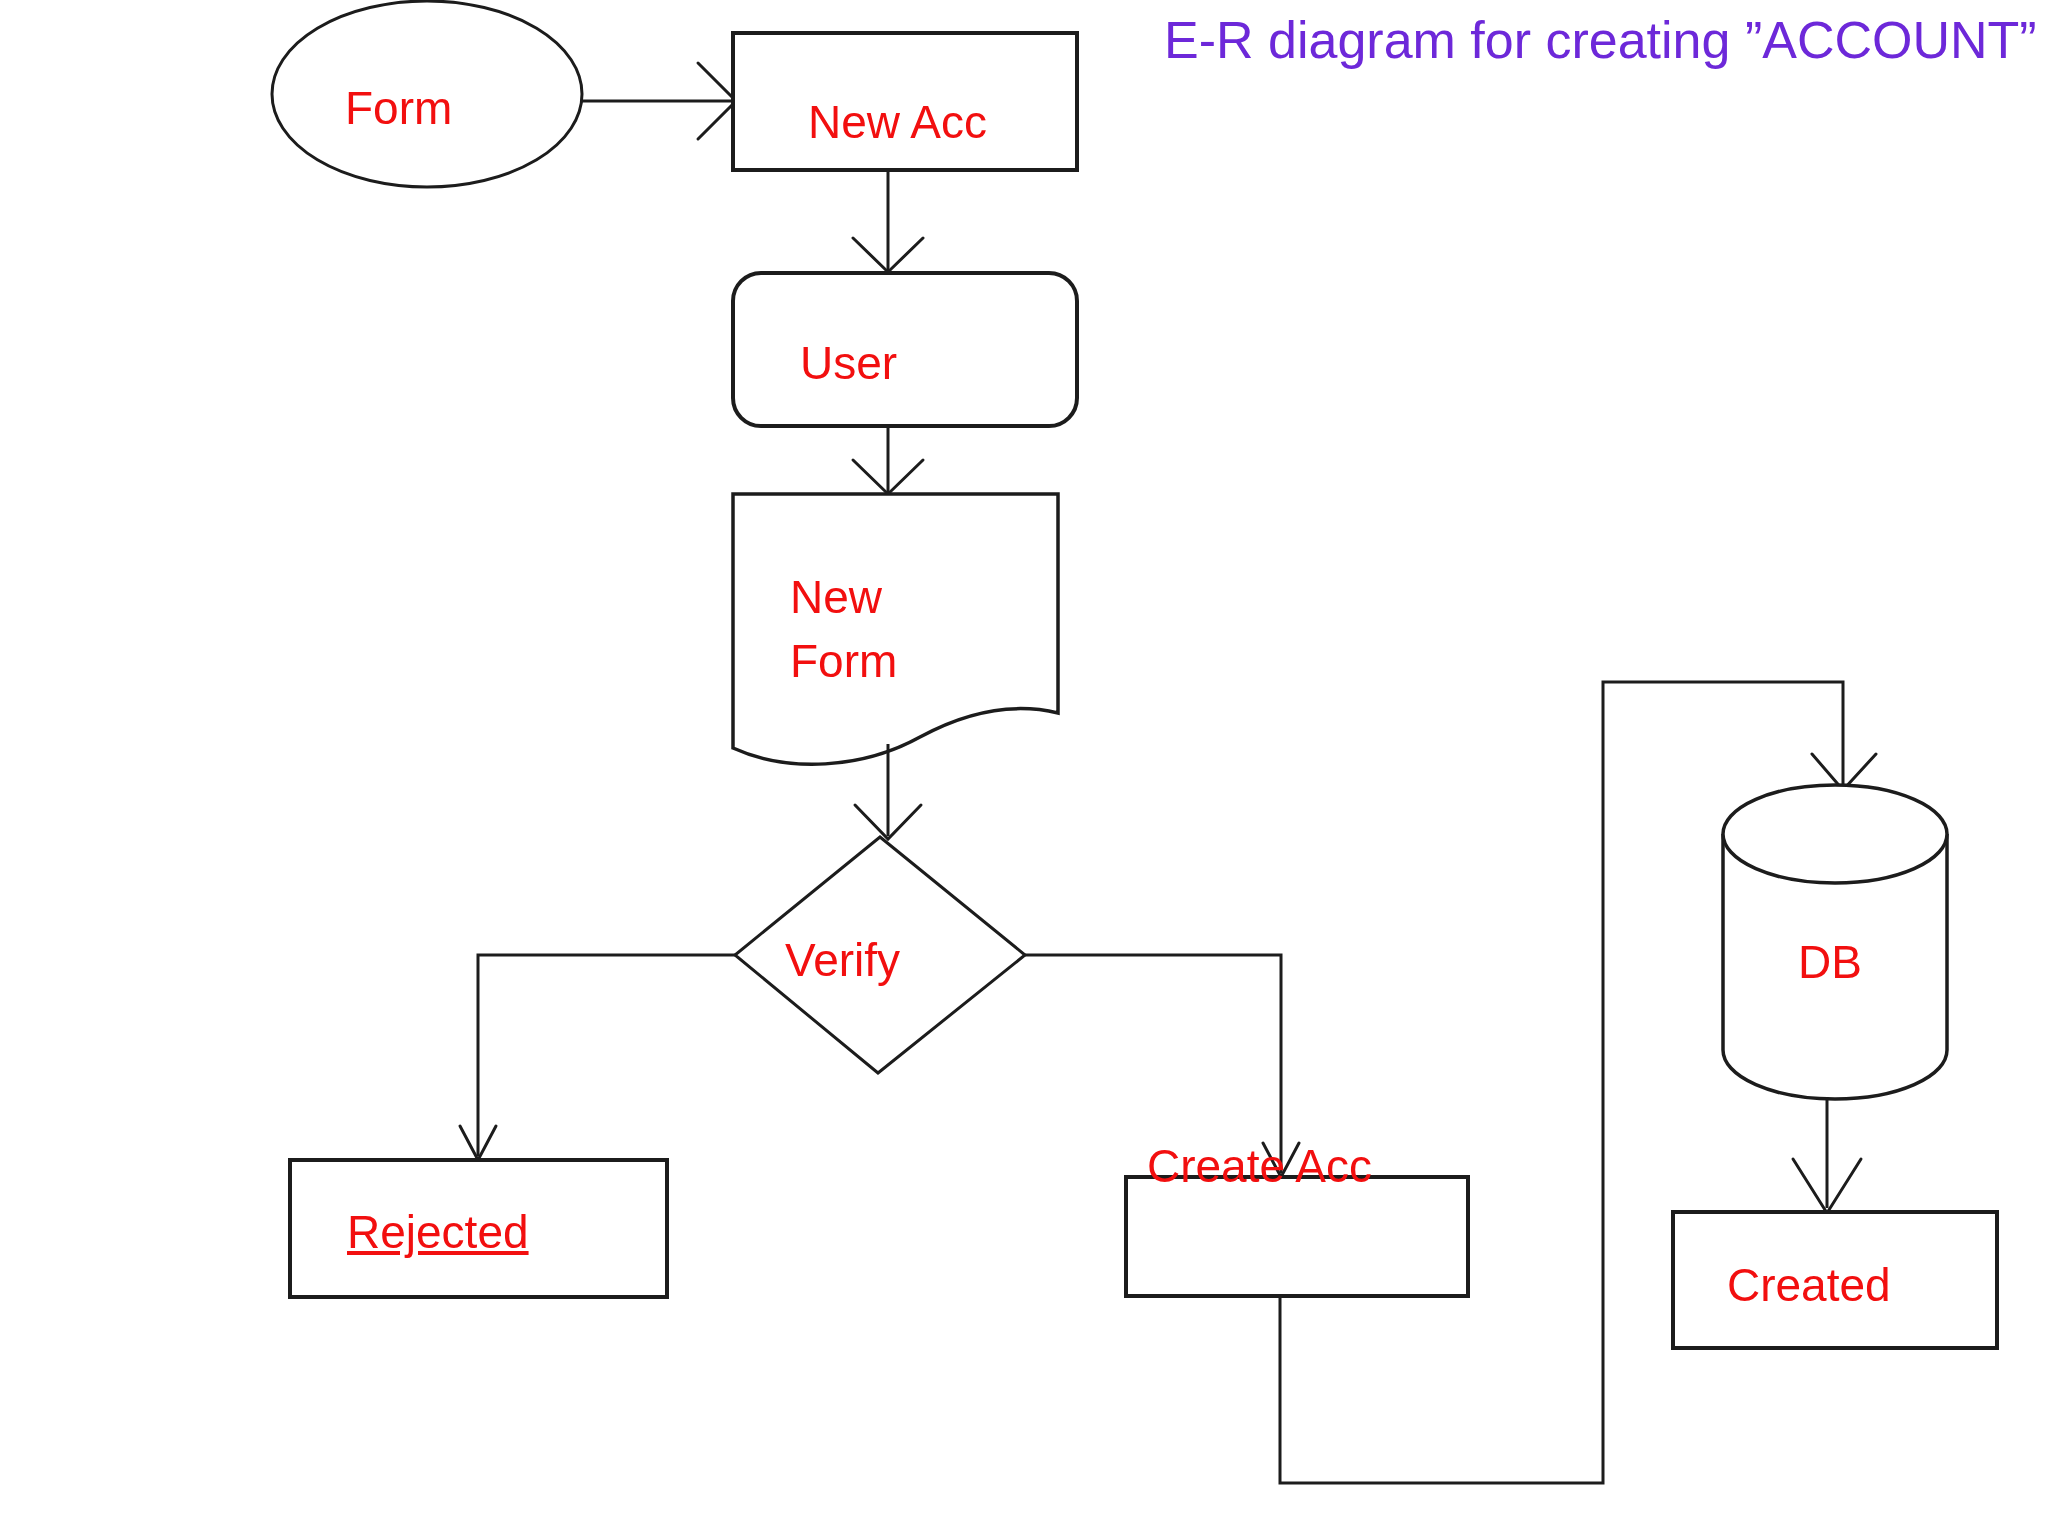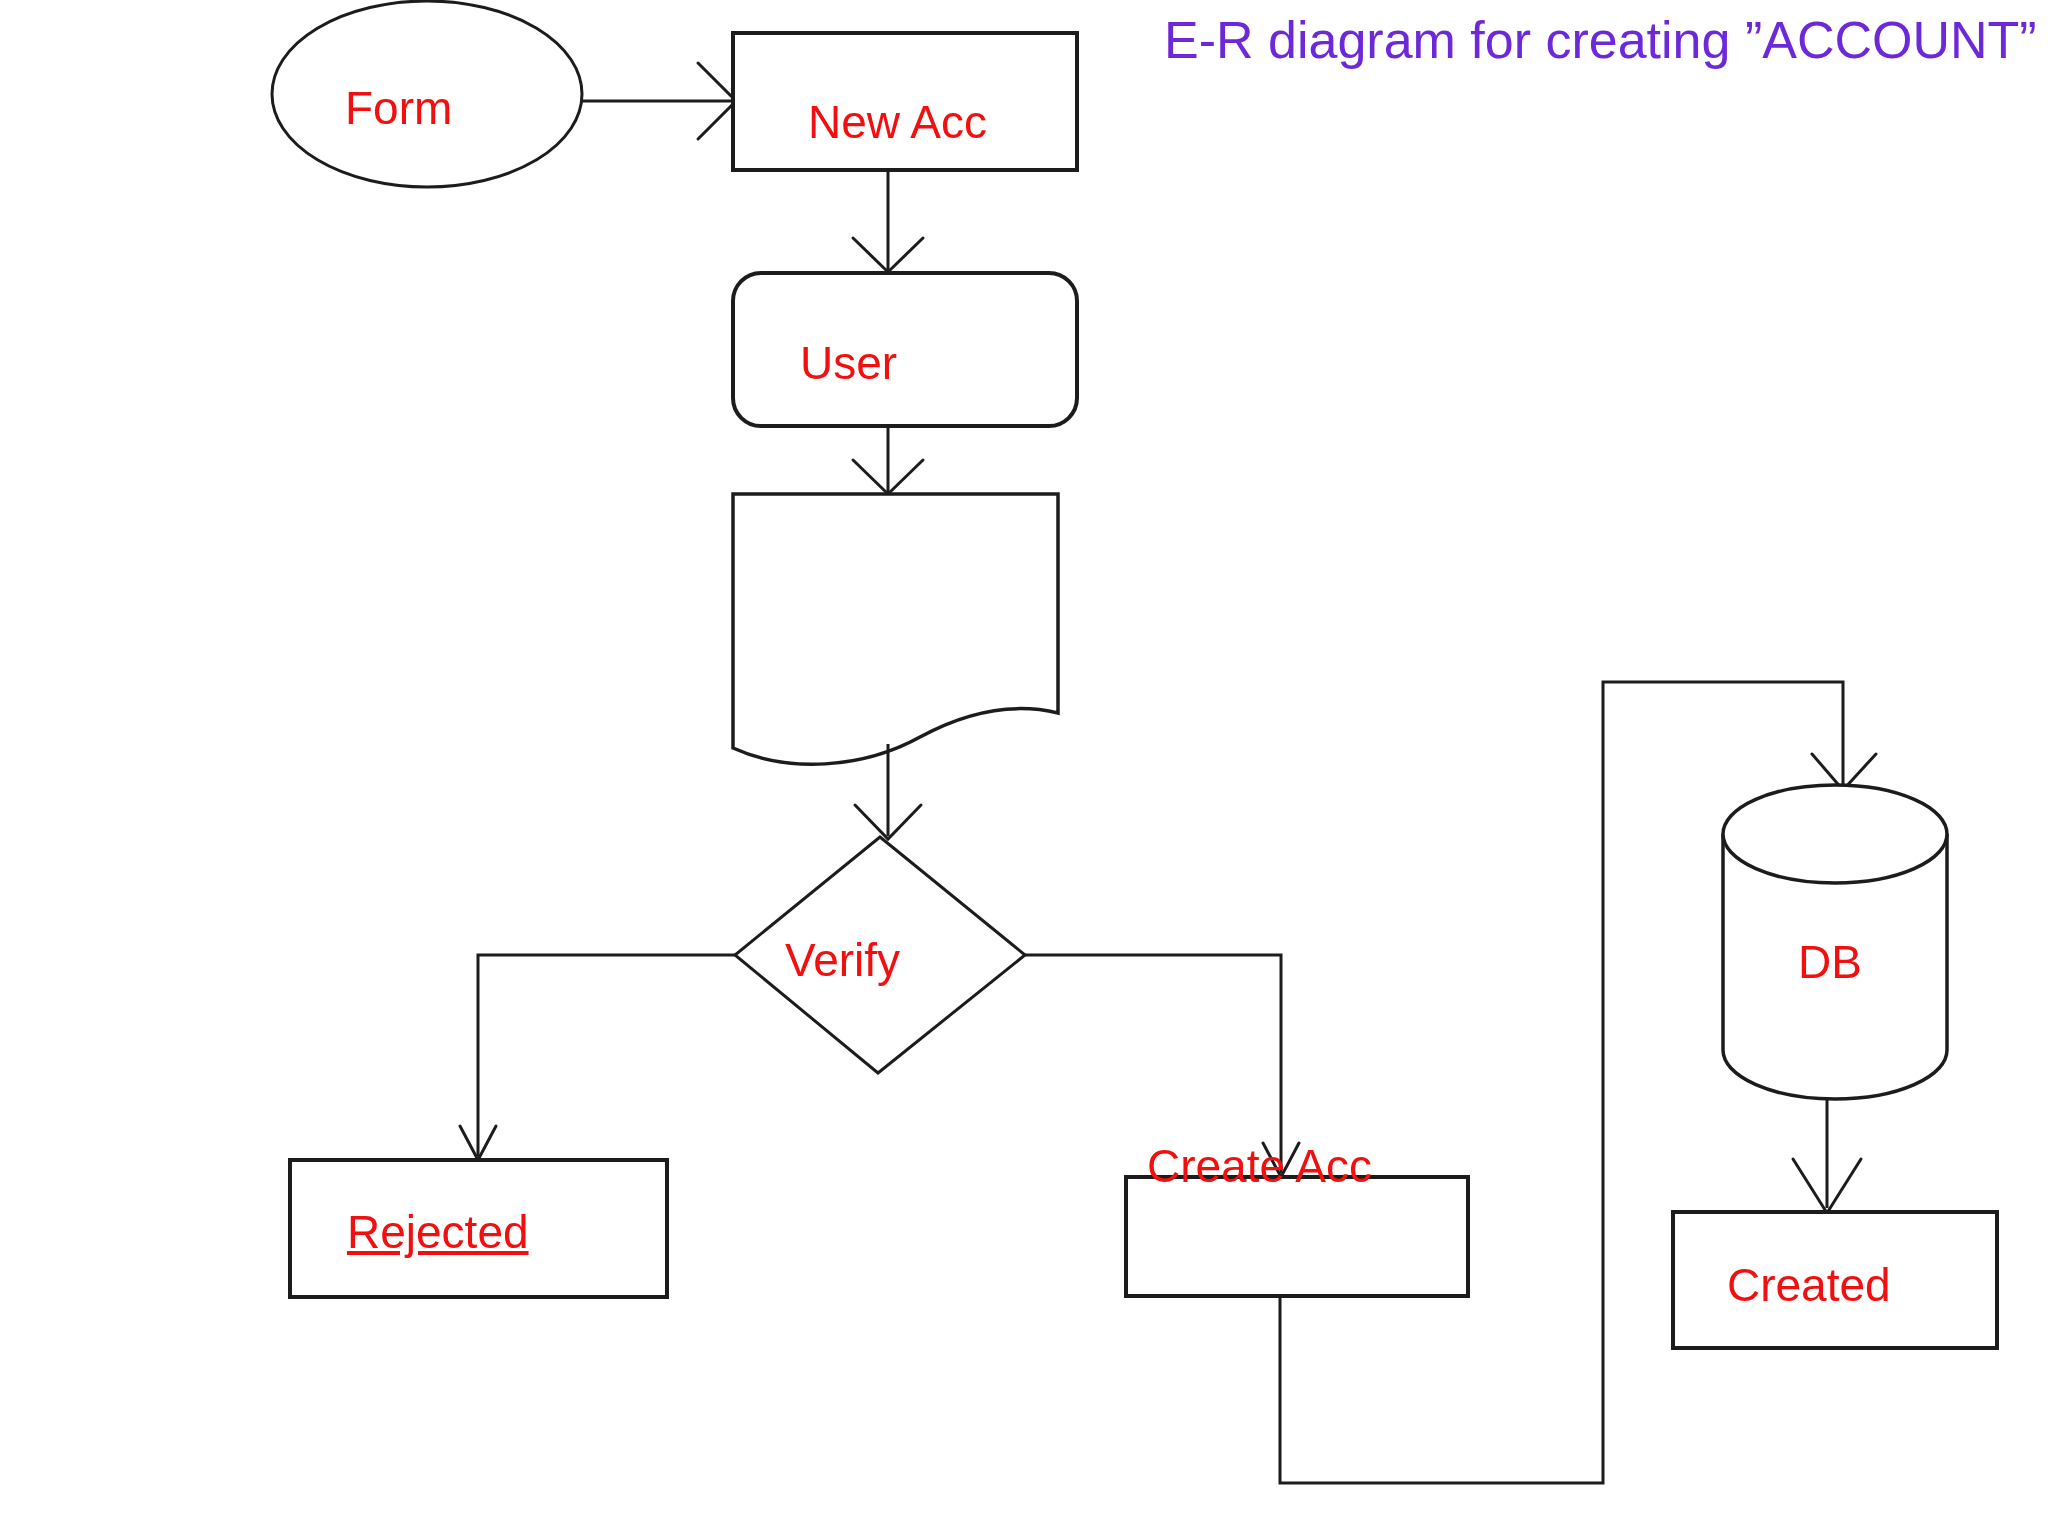--- a/index.html
+++ b/index.html
@@ -88,19 +88,23 @@
     <polyline class="head" points="1793,1159 1827,1213 1861,1159"></polyline>
 
     <rect class="shape" x="1673" y="1212" width="324" height="136" stroke-width="4"></rect>
   </svg>
 
   <div id="diagram-title">E-R diagram for creating ”ACCOUNT”</div>
 
   <div class="label" style="left:345px;  top:85px;">Form</div>
   <div class="label" style="left:808px;  top:99px;">New Acc</div>
   <div class="label" style="left:800px;  top:340px;">User</div>
+  <div class="label two-line" style="left:790px; top:565px;">
+    <span>New</span>
+    <span>Form</span>
+  </div>
   <div class="label" style="left:785px;  top:937px;">Verify</div>
   <div class="label" style="left:347px;  top:1209px;text-decoration:underline;">Rejected</div>
   <div class="label" style="left:1147px; top:1143px;">Create Acc</div>
   <div class="label" style="left:1798px; top:939px;">DB</div>
   <div class="label" style="left:1727px; top:1262px;">Created</div>
 
 </div>
 
 </body></html>

